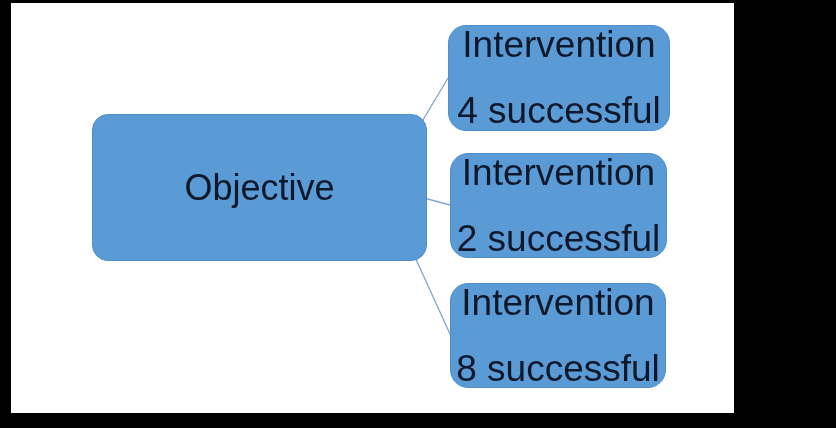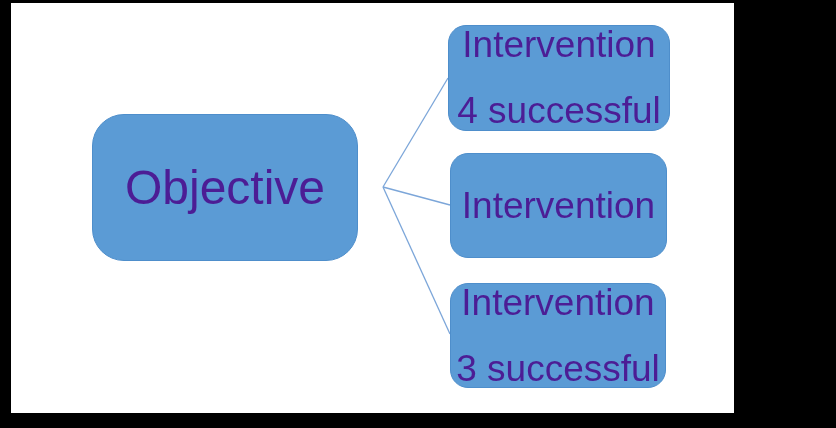--- a/index.html
+++ b/index.html
@@ -29,40 +29,40 @@
     left: 0;
     top: 0;
     width: 723px;
     height: 410px;
     pointer-events: none;
   }
   .node {
     position: absolute;
     background: #5b9bd5;
     border: 1px solid #4e8ecb;
-    color: #4c1d95;
+    color: #0f172a;
     display: flex;
     flex-direction: column;
     align-items: center;
     justify-content: center;
     text-align: center;
     box-sizing: border-box;
     gap: 24px;
   }
   .node span {
     display: block;
     white-space: nowrap;
   }
   .node.root {
     left: 81px;
     top: 111px;
-    width: 266px;
+    width: 335px;
     height: 147px;
-    border-radius: 32px;
-    font-size: 48px;
+    border-radius: 16px;
+    font-size: 36px;
     line-height: 44px;
   }
   .node.child {
     border-radius: 18px;
     font-size: 37px;
     line-height: 42px;
   }
   .node.c1 {
     left: 437px;
     top: 22px;
@@ -98,21 +98,22 @@
       <span>Objective</span>
     </div>
 
     <div class="node child c1">
       <span>Intervention</span>
       <span>4 successful</span>
     </div>
 
     <div class="node child c2">
       <span>Intervention</span>
+      <span>2 successful</span>
     </div>
 
     <div class="node child c3">
       <span>Intervention</span>
-      <span>3 successful</span>
+      <span>8 successful</span>
     </div>
 
   </div>
 </div>
 
 </body></html>

